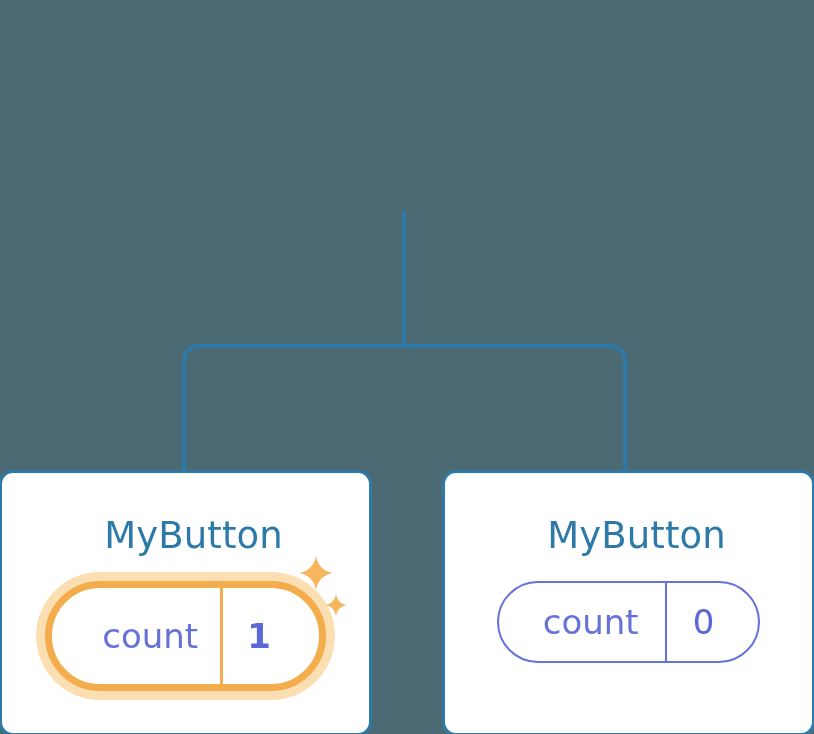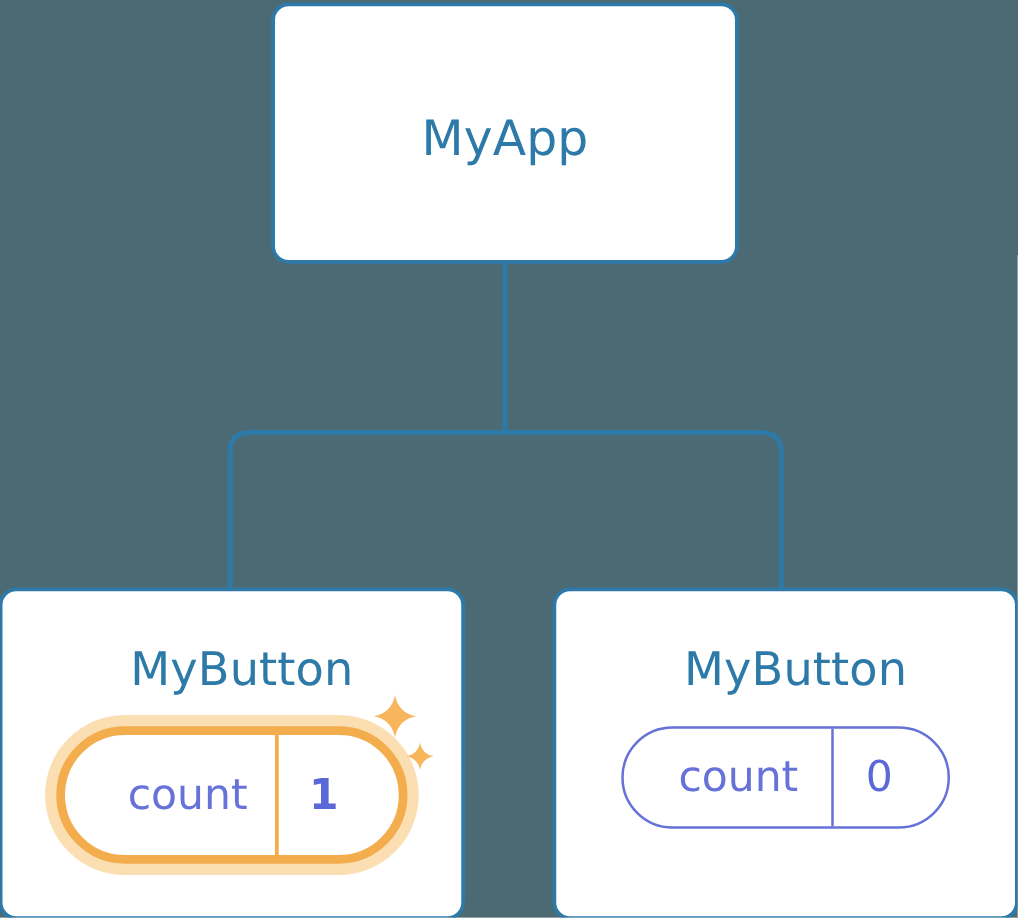--- a/index.html
+++ b/index.html
@@ -171,23 +171,20 @@
 </head>
 <body>
 
 <div id="stage">
 
   <svg id="connectors" viewBox="0 0 814 734" width="814" height="734" fill="none">
     <path d="M404 211 L404 346" stroke="#2d7aa8" stroke-width="4" stroke-linecap="butt"></path>
     <path d="M184 470 L184 362 Q184 346 200 346 L608 346 Q625 346 625 362 L625 470" stroke="#2d7aa8" stroke-width="4" fill="none" stroke-linecap="butt"></path>
   </svg>
 
-  <div class="card" id="node-root">
-    <div class="card-title">MyApp</div>
-  </div>
 
   <div class="card child-card" id="node-child-0">
     <div class="card-title">MyButton</div>
 
     <div class="pill-wrap">
       <div class="pill highlight">
         <span class="pill-key">count</span>
         <span class="pill-sep"></span>
         <span class="pill-val">1</span>
 

